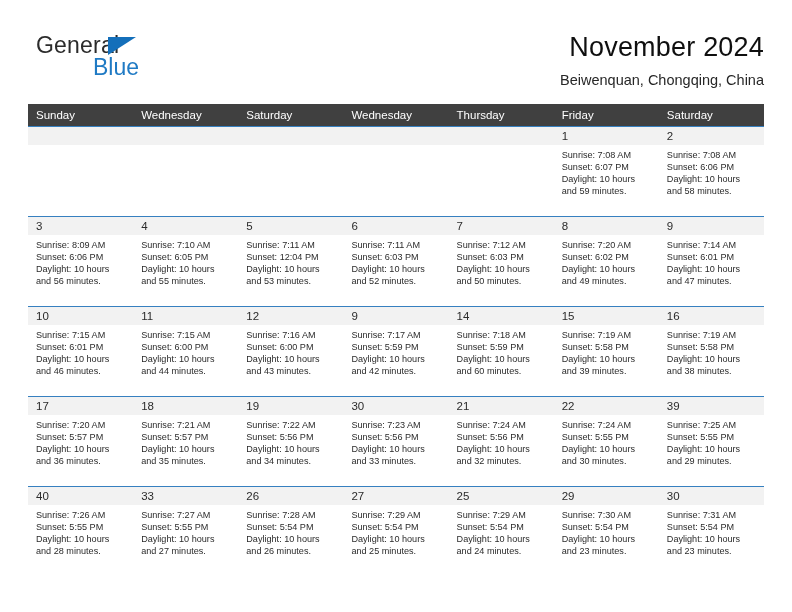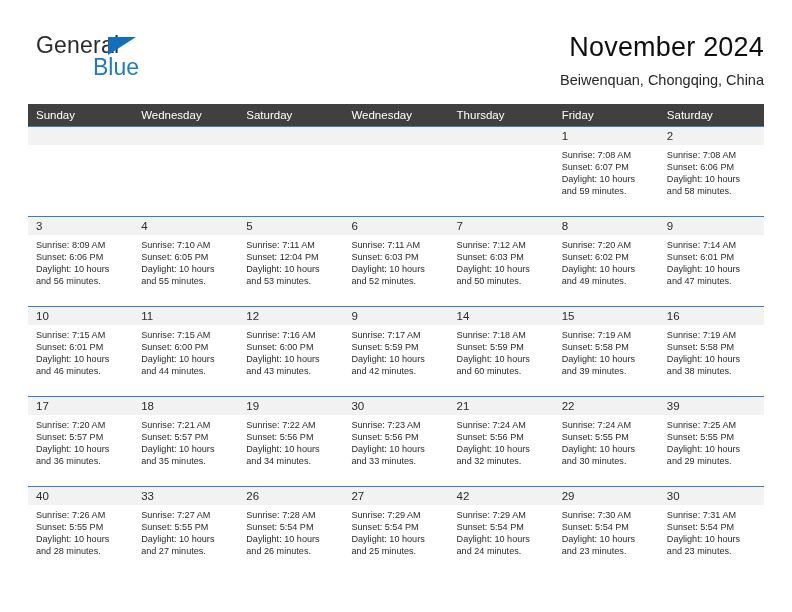--- a/index.html
+++ b/index.html
@@ -420,21 +420,21 @@
           <td>
             <span class="daynum">27</span>
             <div class="details">
               <div>Sunrise: 7:29 AM</div>
               <div>Sunset: 5:54 PM</div>
               <div>Daylight: 10 hours</div>
               <div>and 25 minutes.</div>
             </div>
           </td>
           <td>
-            <span class="daynum">42</span>
+            <span class="daynum">25</span>
             <div class="details">
               <div>Sunrise: 7:29 AM</div>
               <div>Sunset: 5:54 PM</div>
               <div>Daylight: 10 hours</div>
               <div>and 24 minutes.</div>
             </div>
           </td>
           <td>
             <span class="daynum">29</span>
             <div class="details">

